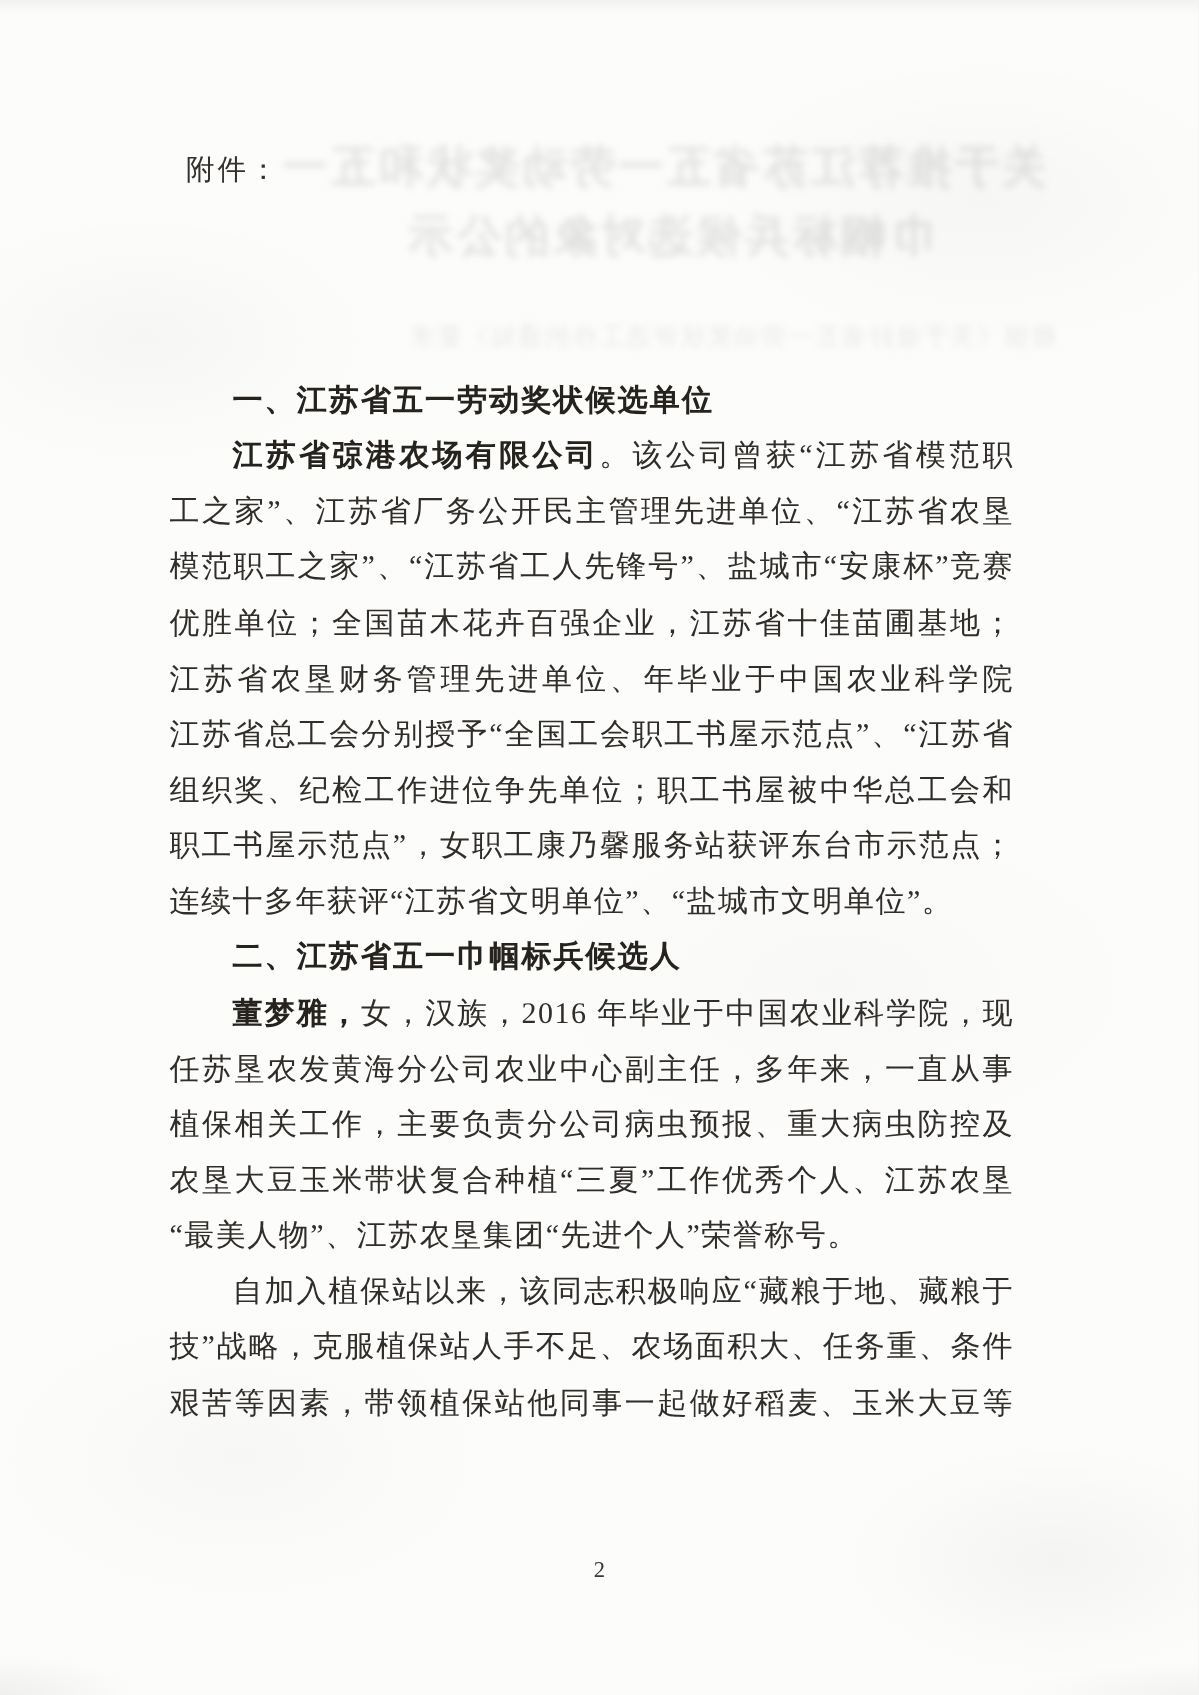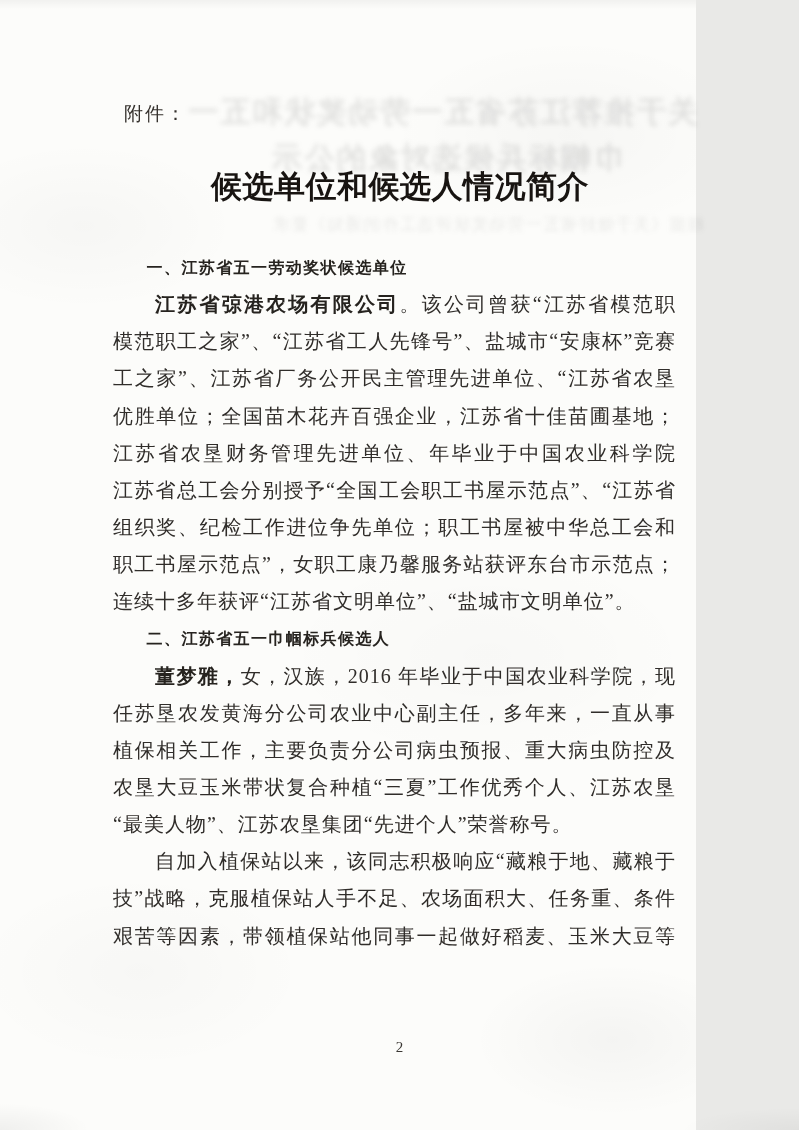--- a/index.html
+++ b/index.html
@@ -2,21 +2,21 @@
 <html><head>
 <meta charset="utf-8">
 <style>
   html,body{margin:0;padding:0;}
   body{
     width:799px;height:1130px;overflow:hidden;
     background:#e9e9e7;
     font-family:"Liberation Serif","DejaVu Serif",serif;
   }
   .page{
-    position:relative;width:696px;height:1130px;
+    position:relative;width:799px;height:1130px;
     background:
       radial-gradient(220px 120px at 12% 20%, rgba(0,0,0,0.022), rgba(0,0,0,0) 70%),
       radial-gradient(260px 140px at 82% 12%, rgba(0,0,0,0.025), rgba(0,0,0,0) 70%),
       radial-gradient(300px 160px at 70% 58%, rgba(0,0,0,0.015), rgba(0,0,0,0) 70%),
       radial-gradient(240px 140px at 20% 86%, rgba(0,0,0,0.02), rgba(0,0,0,0) 70%),
       radial-gradient(200px 110px at 88% 92%, rgba(0,0,0,0.03), rgba(0,0,0,0) 70%),
       linear-gradient(180deg, rgba(0,0,0,0.045) 0px, rgba(0,0,0,0) 9px),
       #fcfcfa;
     color:#2f2c29;
   }
@@ -58,21 +58,21 @@
   .line.fill{
     white-space:normal;
     text-align:justify;
     text-align-last:justify;
     text-justify:inter-character;
     overflow:hidden;
   }
   .indent{text-indent:2.1em;}
   .heading{
     font-family:"Liberation Sans","DejaVu Sans",sans-serif;
-    font-weight:700;font-size:16px;letter-spacing:1.4px;
+    font-weight:700;font-size:20px;letter-spacing:1.4px;
     color:#26231f;
     text-indent:2.1em;
   }
   .b{font-weight:700;color:#26231f;}
   .page-number{
     position:absolute;left:0;top:1039px;width:799px;
     text-align:center;font-size:15px;color:#3a3733;letter-spacing:0;
   }
   
   .corner-shade{
@@ -89,27 +89,26 @@
 <div class="page">
 
   <div class="ghost-layer">
     <div class="ghost g1">关于推荐江苏省五一劳动奖状和五一</div>
     <div class="ghost g2">巾帼标兵候选对象的公示</div>
     <div class="ghost g3">根据《关于做好省五一劳动奖状评选工作的通知》要求</div>
   </div>
 
   <div class="attachment">附件：</div>
 
-  <h1 class="title">候选单位和候选人情况简介</h1>
 
   <div class="doc-body">
       <div class="heading">一、江苏省五一劳动奖状候选单位</div>
       <div class="line fill indent"><span class="b">江苏省弶港农场有限公司</span>。该公司曾获“江苏省模范职</div>
+      <div class="line fill">工之家”、江苏省厂务公开民主管理先进单位、“江苏省农垦</div>
       <div class="line fill">模范职工之家”、“江苏省工人先锋号”、盐城市“安康杯”竞赛</div>
-      <div class="line fill">工之家”、江苏省厂务公开民主管理先进单位、“江苏省农垦</div>
       <div class="line fill">优胜单位；全国苗木花卉百强企业，江苏省十佳苗圃基地；</div>
       <div class="line fill">江苏省农垦财务管理先进单位、年毕业于中国农业科学院</div>
       <div class="line fill">江苏省总工会分别授予“全国工会职工书屋示范点”、“江苏省</div>
       <div class="line fill">组织奖、纪检工作进位争先单位；职工书屋被中华总工会和</div>
       <div class="line fill">职工书屋示范点”，女职工康乃馨服务站获评东台市示范点；</div>
       <div class="line">连续十多年获评“江苏省文明单位”、“盐城市文明单位”。</div>
       <div class="heading">二、江苏省五一巾帼标兵候选人</div>
       <div class="line fill indent"><span class="b">董梦雅，</span>女，汉族，2016 年毕业于中国农业科学院，现</div>
       <div class="line fill">任苏垦农发黄海分公司农业中心副主任，多年来，一直从事</div>
       <div class="line fill">植保相关工作，主要负责分公司病虫预报、重大病虫防控及</div>

